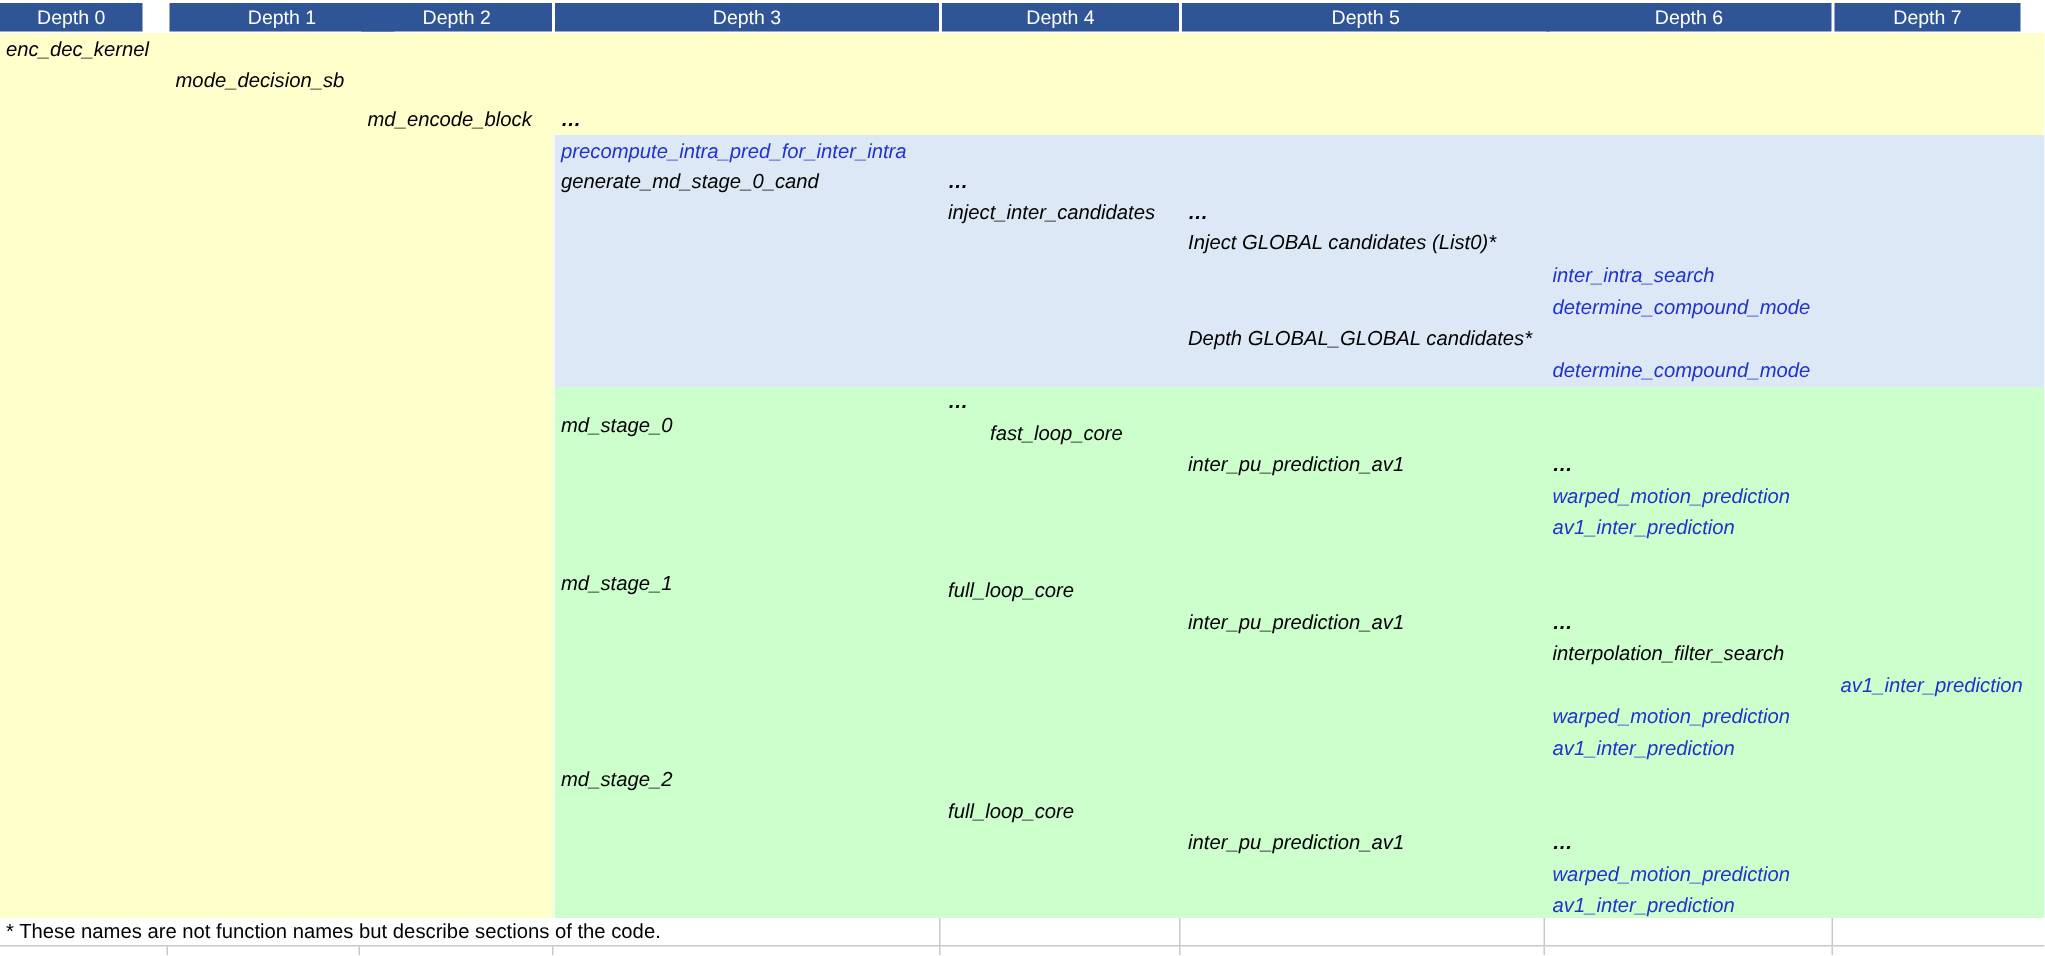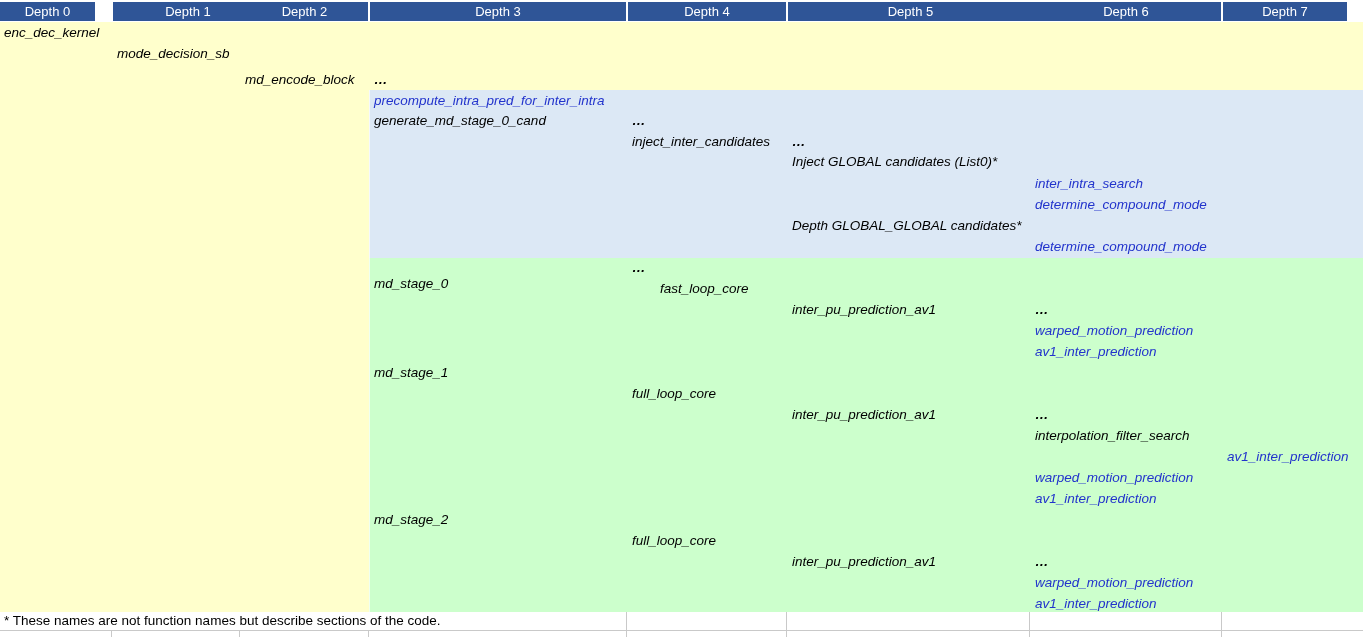--- a/index.html
+++ b/index.html
@@ -85,21 +85,21 @@
       <span class="node link" style="left: 1035px; top: 195px;">determine_compound_mode</span>
       <span class="node" style="left: 792px; top: 216px;">Depth GLOBAL_GLOBAL candidates*</span>
       <span class="node link" style="left: 1035px; top: 237px;">determine_compound_mode</span>
       <span class="node" style="left: 374px; top: 274px;">md_stage_0</span>
       <span class="node ellipsis" style="left: 632px; top: 258px;">…</span>
       <span class="node" style="left: 632px; top: 279px; margin-left: 28px;">fast_loop_core</span>
       <span class="node" style="left: 792px; top: 300px;">inter_pu_prediction_av1</span>
       <span class="node ellipsis" style="left: 1035px; top: 300px;">…</span>
       <span class="node link" style="left: 1035px; top: 321px;">warped_motion_prediction</span>
       <span class="node link" style="left: 1035px; top: 342px;">av1_inter_prediction</span>
-      <span class="node" style="left: 374px; top: 363px; text-align: center;">md_stage_1</span>
+      <span class="node" style="left: 374px; top: 379px; text-align: center;">md_stage_1</span>
       <span class="node" style="left: 632px; top: 384px;">full_loop_core</span>
       <span class="node" style="left: 792px; top: 405px;">inter_pu_prediction_av1</span>
       <span class="node ellipsis" style="left: 1035px; top: 405px;">…</span>
       <span class="node" style="left: 1035px; top: 426px;">interpolation_filter_search</span>
       <span class="node link" style="left: 1227px; top: 447px;">av1_inter_prediction</span>
       <span class="node link" style="left: 1035px; top: 468px;">warped_motion_prediction</span>
       <span class="node link" style="left: 1035px; top: 489px;">av1_inter_prediction</span>
       <span class="node" style="left: 374px; top: 510px;">md_stage_2</span>
       <span class="node" style="left: 632px; top: 531px;">full_loop_core</span>
       <span class="node" style="left: 792px; top: 552px;">inter_pu_prediction_av1</span>

